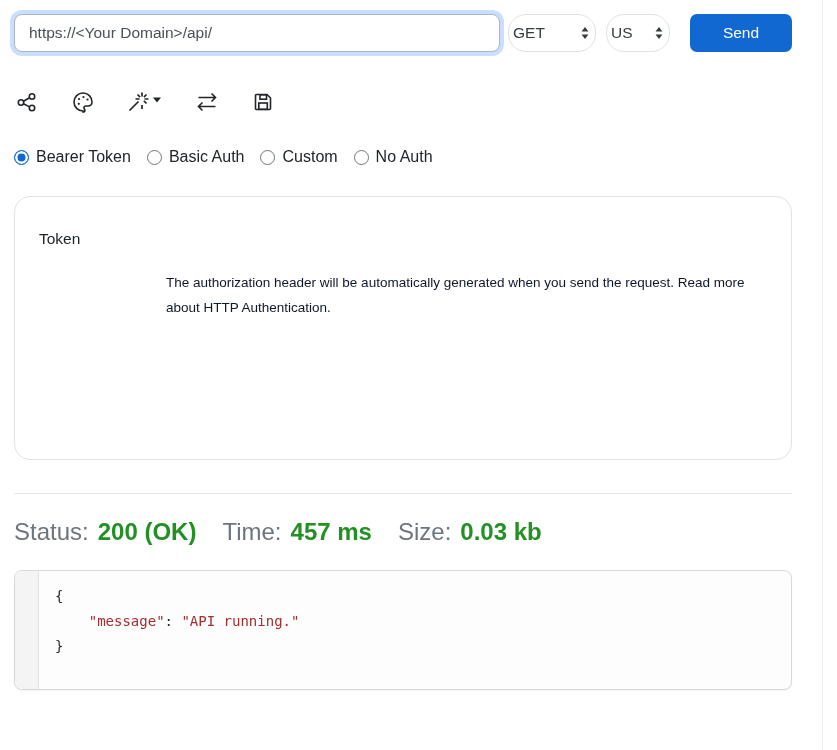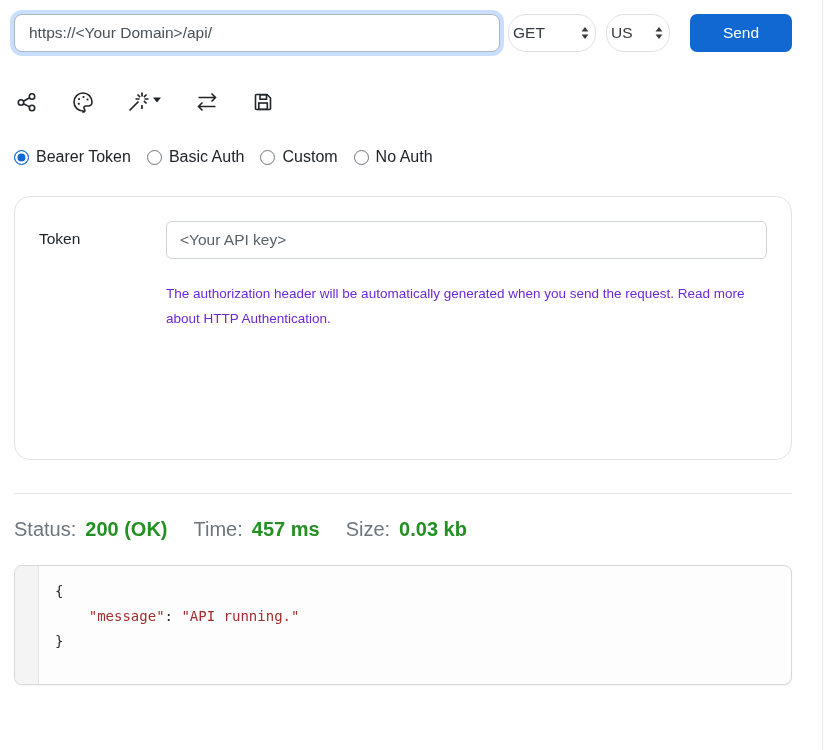--- a/index.html
+++ b/index.html
@@ -74,26 +74,26 @@
   }
   .token-row{display:flex;align-items:flex-start;}
   .token-label{flex:0 0 127px;padding-top:9px;font-size:15.5px;color:#212529;}
   .token-input{
     flex:1;height:38px;border:1px solid var(--border);border-radius:6px;
     padding:0 13px;font-size:15.5px;color:#5a6268;outline:none;
     font-family:"Liberation Sans", sans-serif;
   }
   .helper-text{
     margin-left:127px;margin-top:22px;max-width:590px;
-    font-size:13.5px;line-height:25px;color:#6d28d9;
+    font-size:13.5px;line-height:25px;color:#0f172a;
   }
 
   
   .divider{margin-top:33px;height:1px;background:#e8e8e8;border:none;width:778px;}
-  .status-row{margin-top:24px;display:flex;align-items:center;gap:26px;font-size:20px;}
+  .status-row{margin-top:24px;display:flex;align-items:center;gap:26px;font-size:24px;}
   .stat{display:flex;align-items:center;gap:9px;}
   .stat-label{color:var(--text-gray);}
   .stat-value{color:var(--success);font-weight:700;}
 
   
   .resp-tabs{margin-top:38px;display:flex;align-items:center;gap:2px;height:42px;}
 
   
   .code-card{
     margin-top:24px;display:flex;min-height:120px;border:1px solid #d8d8d8;border-radius:8px;
@@ -185,21 +185,20 @@
     </div>
     <div class="radio-opt">
       <span class="radio"></span>
       <span class="radio-label">No Auth</span>
     </div>
   </div>
 
   <div class="auth-panel">
     <div class="token-row">
       <div class="token-label">Token</div>
-      <input class="token-input" type="text" value="&lt;Your API key&gt;" style="">
     </div>
     <div class="helper-text">The authorization header will be automatically generated when you send the request. Read more about HTTP Authentication.</div>
   </div>
 
   <hr class="divider">
 
   <div class="status-row">
     <div class="stat">
       <span class="stat-label">Status:</span>
       <span class="stat-value">200 (OK)</span>

